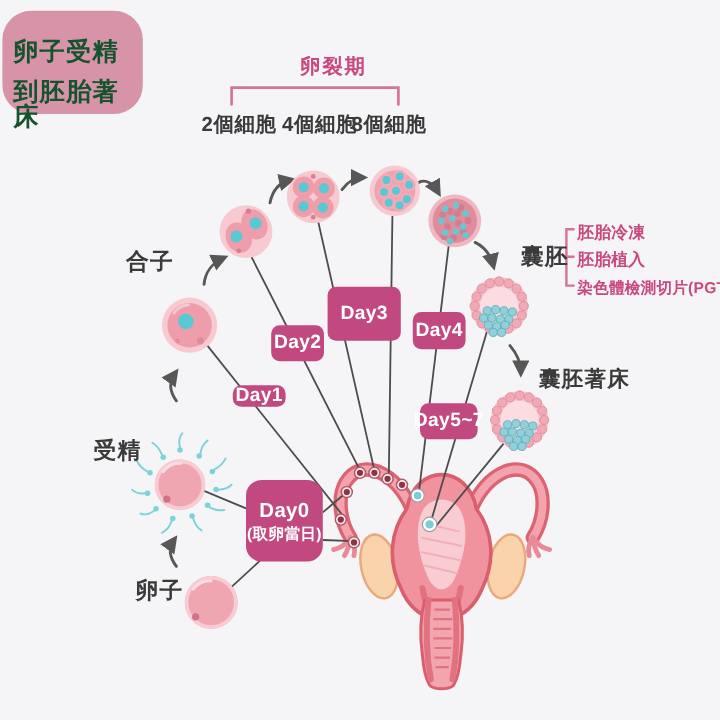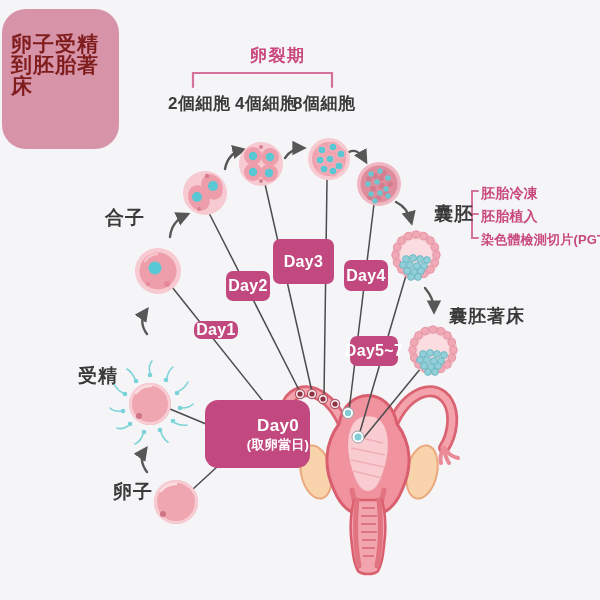--- a/index.html
+++ b/index.html
@@ -4,46 +4,46 @@
 <style>
   html,body{margin:0;padding:0;background:#fff;}
   .stage{
     position:relative;width:600px;height:600px;overflow:hidden;
     background:var(--background,#f5f4f7);
     font-family:"Liberation Sans", sans-serif;
   }
   .stage svg{position:absolute;left:0;top:0;}
   
   .title-badge{
-    position:absolute;left:2px;top:9px;width:117px;height:140px;
+    position:absolute;left:2px;top:9px;width:117px;height:86px;
     background:var(--title-badge,#d794a9);border-radius:24px;
-    color:#7f1d1d;font-weight:700;font-size:21px;line-height:1;
+    color:#14532d;font-weight:700;font-size:21px;line-height:1;
     padding:24px 14px 0 9px;box-sizing:border-box;letter-spacing:1px;
   }
-  .title-badge .t2{}
+  .title-badge .t2{margin-top:12px;font-family:Liberation Serif, serif;}
   
   .lbl{
     position:absolute;font-weight:700;white-space:nowrap;
     color:var(--dark-text,#3a3a3a);font-size:19px;letter-spacing:1px;
   }
   .lbl.small{font-size:18px;}
   .cell-lbl{position:absolute;font-weight:700;color:var(--dark-text,#3a3a3a);
     font-size:17px;letter-spacing:0.5px;white-space:nowrap;}
   .pink-lbl{position:absolute;font-weight:700;color:var(--pink-text,#c9487e);
     font-size:17px;letter-spacing:1.5px;white-space:nowrap;margin-left:12px;}
   .opt{position:absolute;font-weight:700;color:var(--pink-text,#c9487e);
     font-size:14px;white-space:nowrap;letter-spacing:0.2px;}
   .opt.last{font-size:13px;}
   
   .day{
     position:absolute;display:flex;align-items:center;justify-content:center;
     background:var(--day-badge,#c2497f);color:#fff;font-weight:700;
     font-size:16px;border-radius:7px;letter-spacing:0.3px;
   }
-  .day.d0{flex-direction:column;border-radius:13px;line-height:1.3;padding-left:41px;}
+  .day.d0{flex-direction:column;border-radius:13px;line-height:1.3;}
   .day.d0 .l1{font-size:17px;}
   .day.d0 .l2{font-size:13px;}
 </style>
 </head>
 <body>
 
 <div class="stage">
 
   <svg width="600" height="600" viewBox="0 0 600 600">
     <defs>

